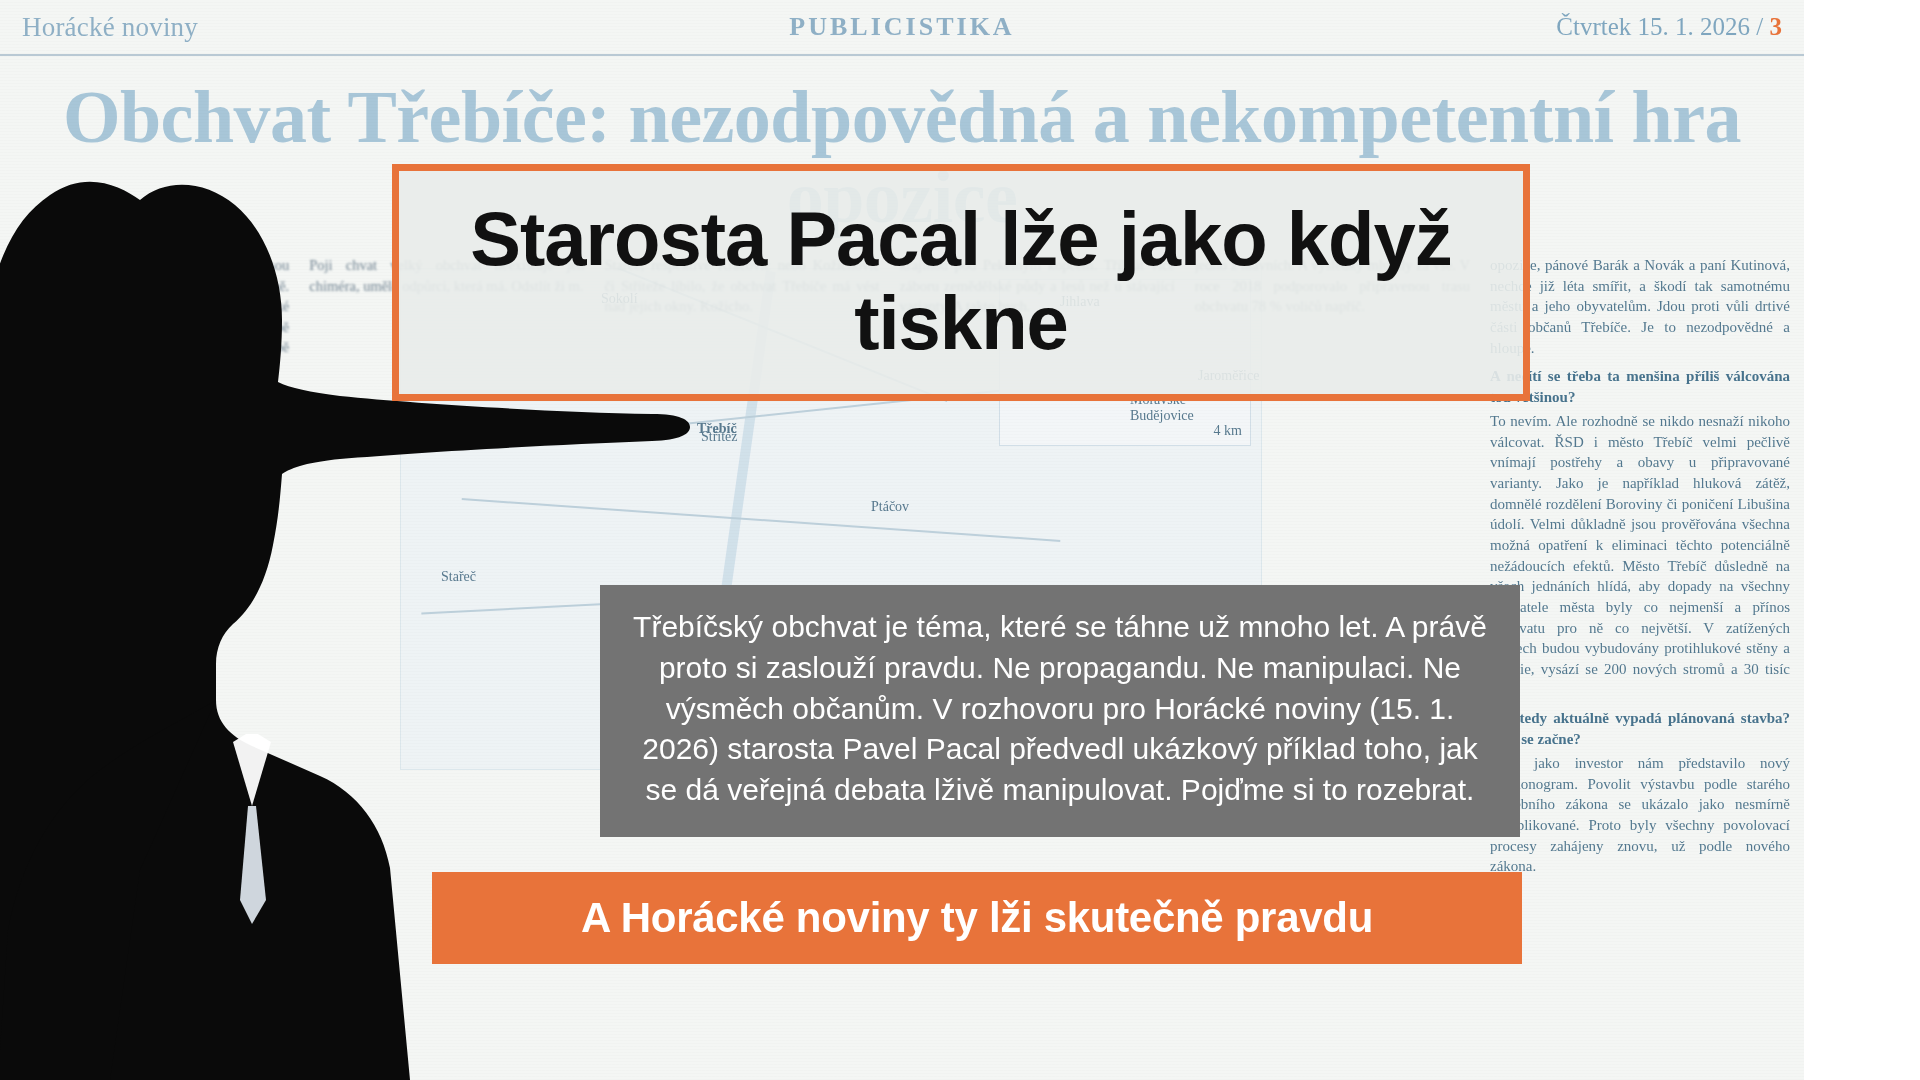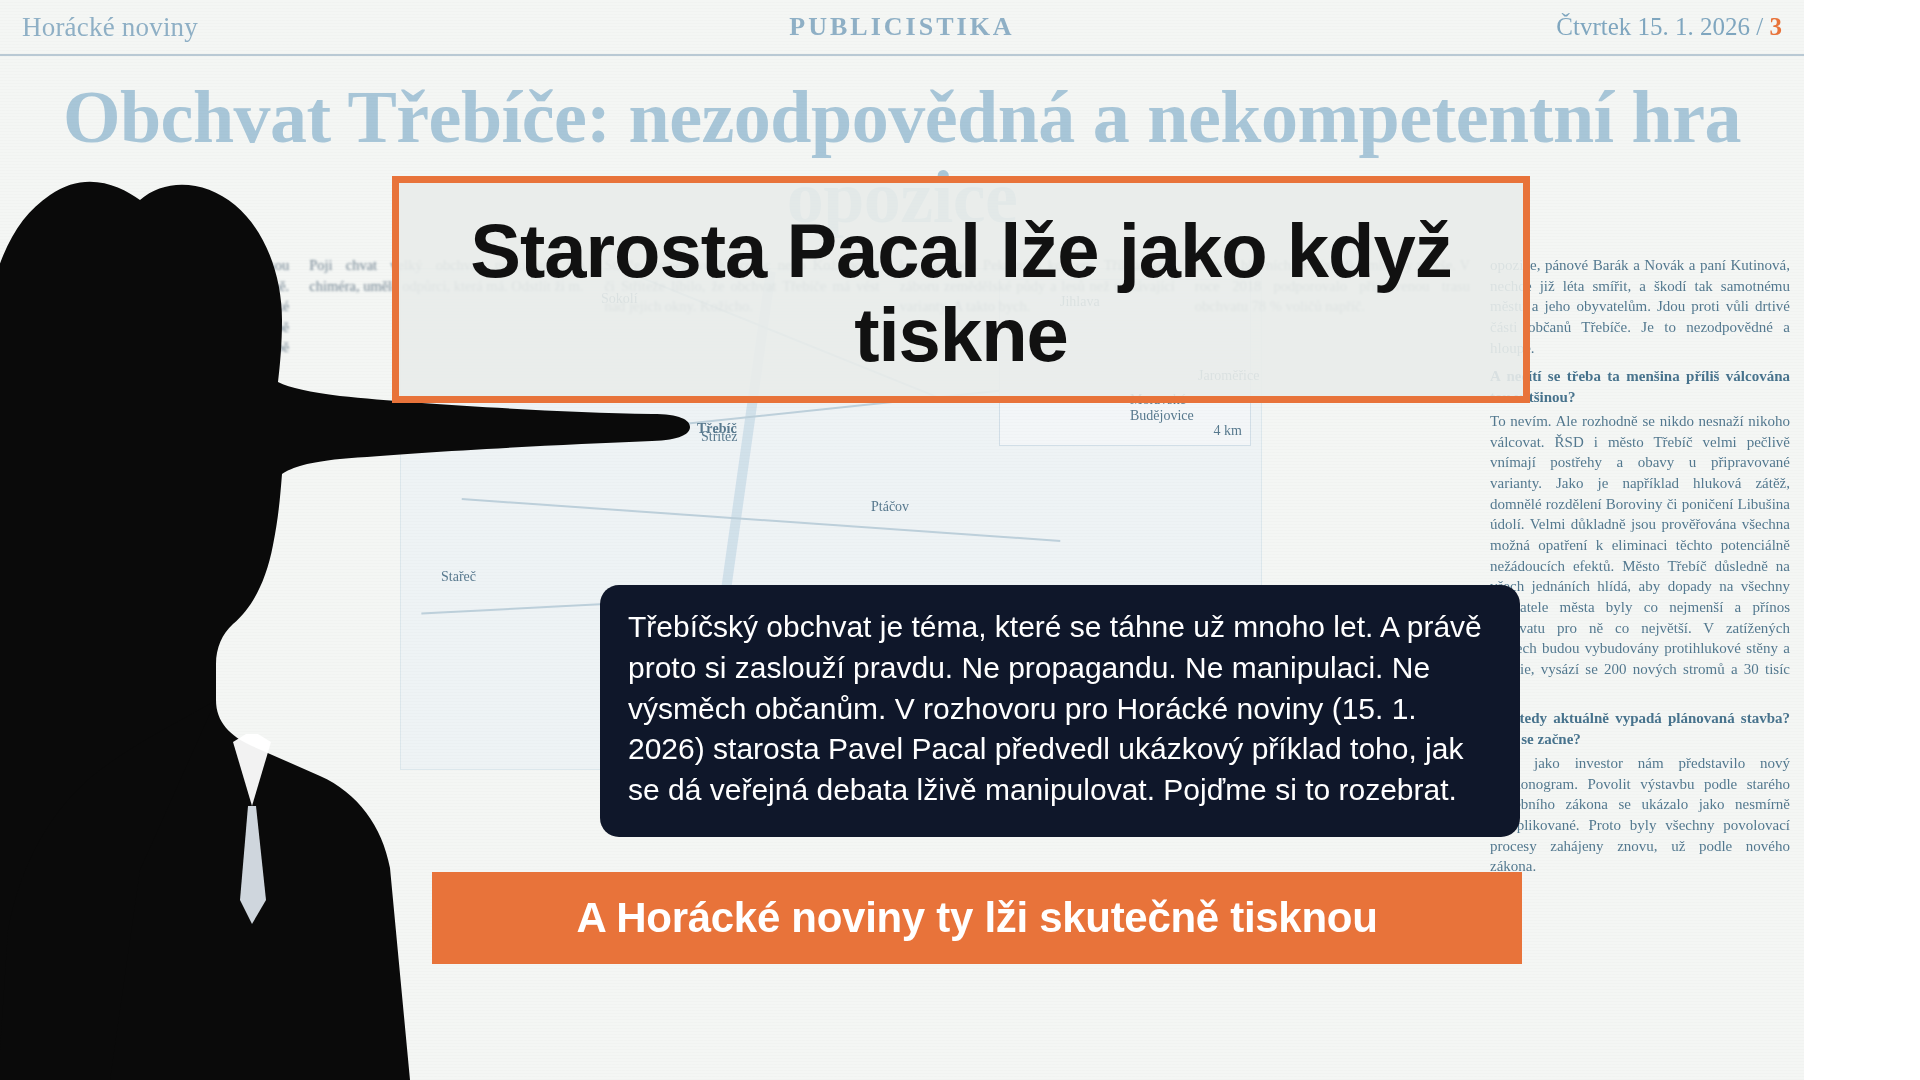--- a/index.html
+++ b/index.html
@@ -177,48 +177,48 @@
     bottom: 0;
     width: 860px;
     height: 1080px;
     pointer-events: none;
   }
 
   
   .title-box {
     position: absolute;
     left: 392px;
-    top: 176px;
+    top: 164px;
     width: 1138px;
     box-sizing: border-box;
     background: rgba(233,236,234,0.90);
     border: 7px solid #e8733a;
-    padding: 26px 40px 20px;
+    padding: 26px 40px 30px;
     text-align: center;
   }
   .title-box .title {
     font-size: 76px;
     line-height: 1.10;
     font-weight: bold;
     color: #111111;
     letter-spacing: -1px;
   }
 
   .lead-box {
     position: absolute;
     left: 600px;
     top: 585px;
     width: 920px;
     box-sizing: border-box;
-    background: #0f172a;
+    background: #737373;
     color: #ffffff;
     padding: 22px 28px 26px;
+    text-align: center;
     font-size: 30px;
     line-height: 1.36;
-    border-radius: 19px;
   }
 
   .banner-box {
     position: absolute;
     left: 432px;
     top: 872px;
     width: 1090px;
     box-sizing: border-box;
     background: #e8733a;
     color: #ffffff;
@@ -331,16 +331,16 @@
 
   <div class="title-box">
     <div class="title">Starosta Pacal lže jako když tiskne</div>
   </div>
 
   <div class="lead-box">
     <span>Třebíčský obchvat je téma, které se táhne už mnoho let. A právě proto si zaslouží pravdu. Ne propagandu. Ne manipulaci. Ne výsměch občanům. V rozhovoru pro Horácké noviny (15. 1. 2026) starosta Pavel Pacal předvedl ukázkový příklad toho, jak se dá veřejná debata lživě manipulovat. Pojďme si to rozebrat.</span>
   </div>
 
   <div class="banner-box">
-    <span>A Horácké noviny ty lži skutečně tisknou</span>
+    <span>A Horácké noviny ty lži skutečně pravdu</span>
   </div>
 
 </div>
 
 </body></html>

